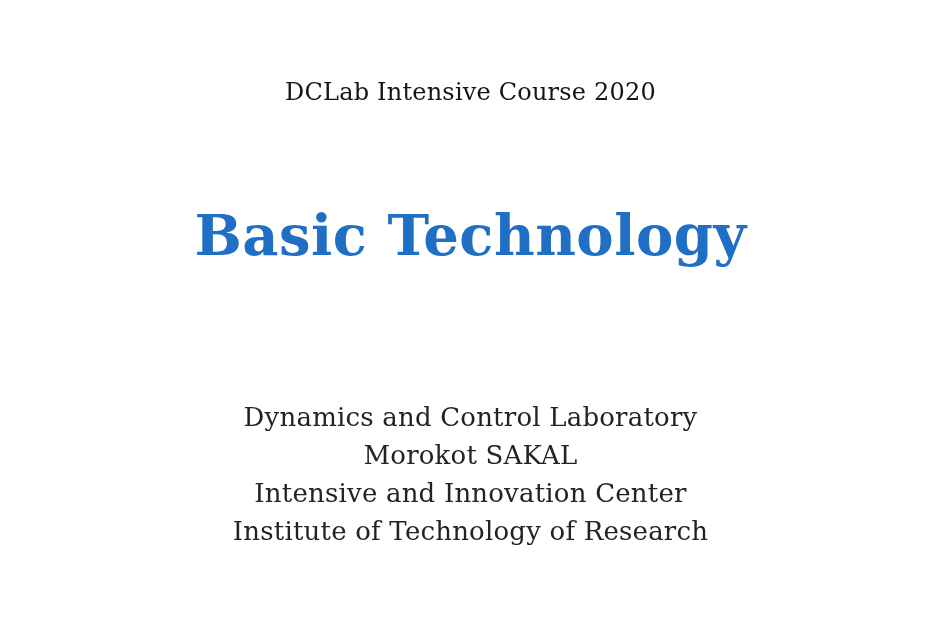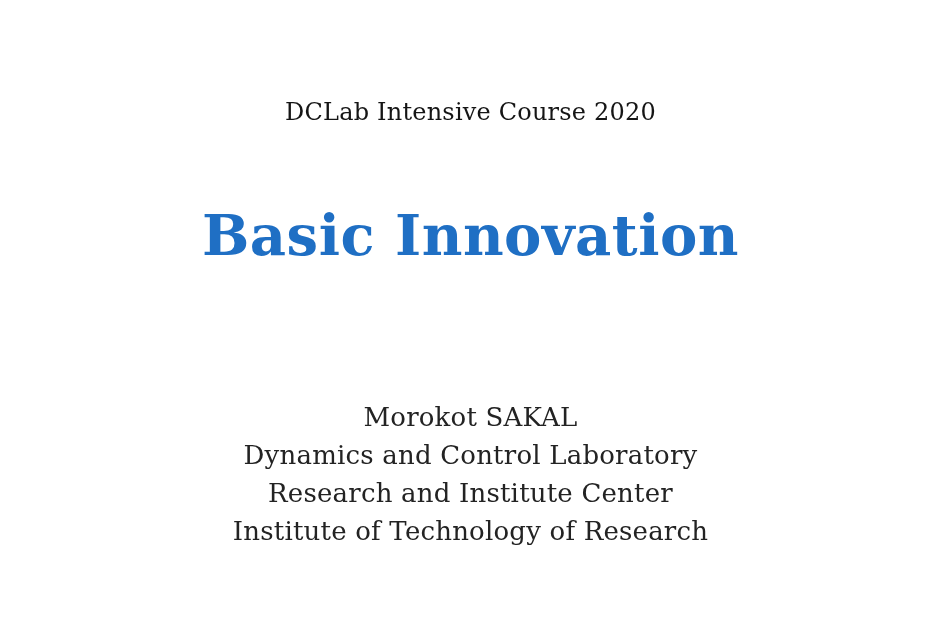--- a/index.html
+++ b/index.html
@@ -23,21 +23,20 @@
   .course-line {
     position: absolute;
     top: 78px;
     left: 0;
     width: 941px;
     text-align: center;
     font-family: "DejaVu Serif", serif;
     font-size: 24px;
     color: #151515;
     letter-spacing: 0.2px;
-    margin-top: 20px;
   }
   .slide-title {
     position: absolute;
     top: 202px;
     left: 0;
     width: 941px;
     text-align: center;
     font-family: "DejaVu Serif", serif;
     font-weight: bold;
     font-size: 56px;
@@ -59,22 +58,22 @@
     letter-spacing: 0.2px;
   }
 </style>
 </head>
 <body>
 
 <div class="slide">
 
   <div class="course-line">DCLab Intensive Course 2020</div>
 
-  <div class="slide-title">Basic Innovation</div>
+  <div class="slide-title">Basic Technology</div>
 
   <div class="author-block">
+    <div class="author-line">Dynamics and Control Laboratory</div>
     <div class="author-line">Morokot SAKAL</div>
-    <div class="author-line">Dynamics and Control Laboratory</div>
-    <div class="author-line">Research and Institute Center</div>
+    <div class="author-line">Intensive and Innovation Center</div>
     <div class="author-line">Institute of Technology of Research</div>
   </div>
 
 </div>
 
 </body></html>

